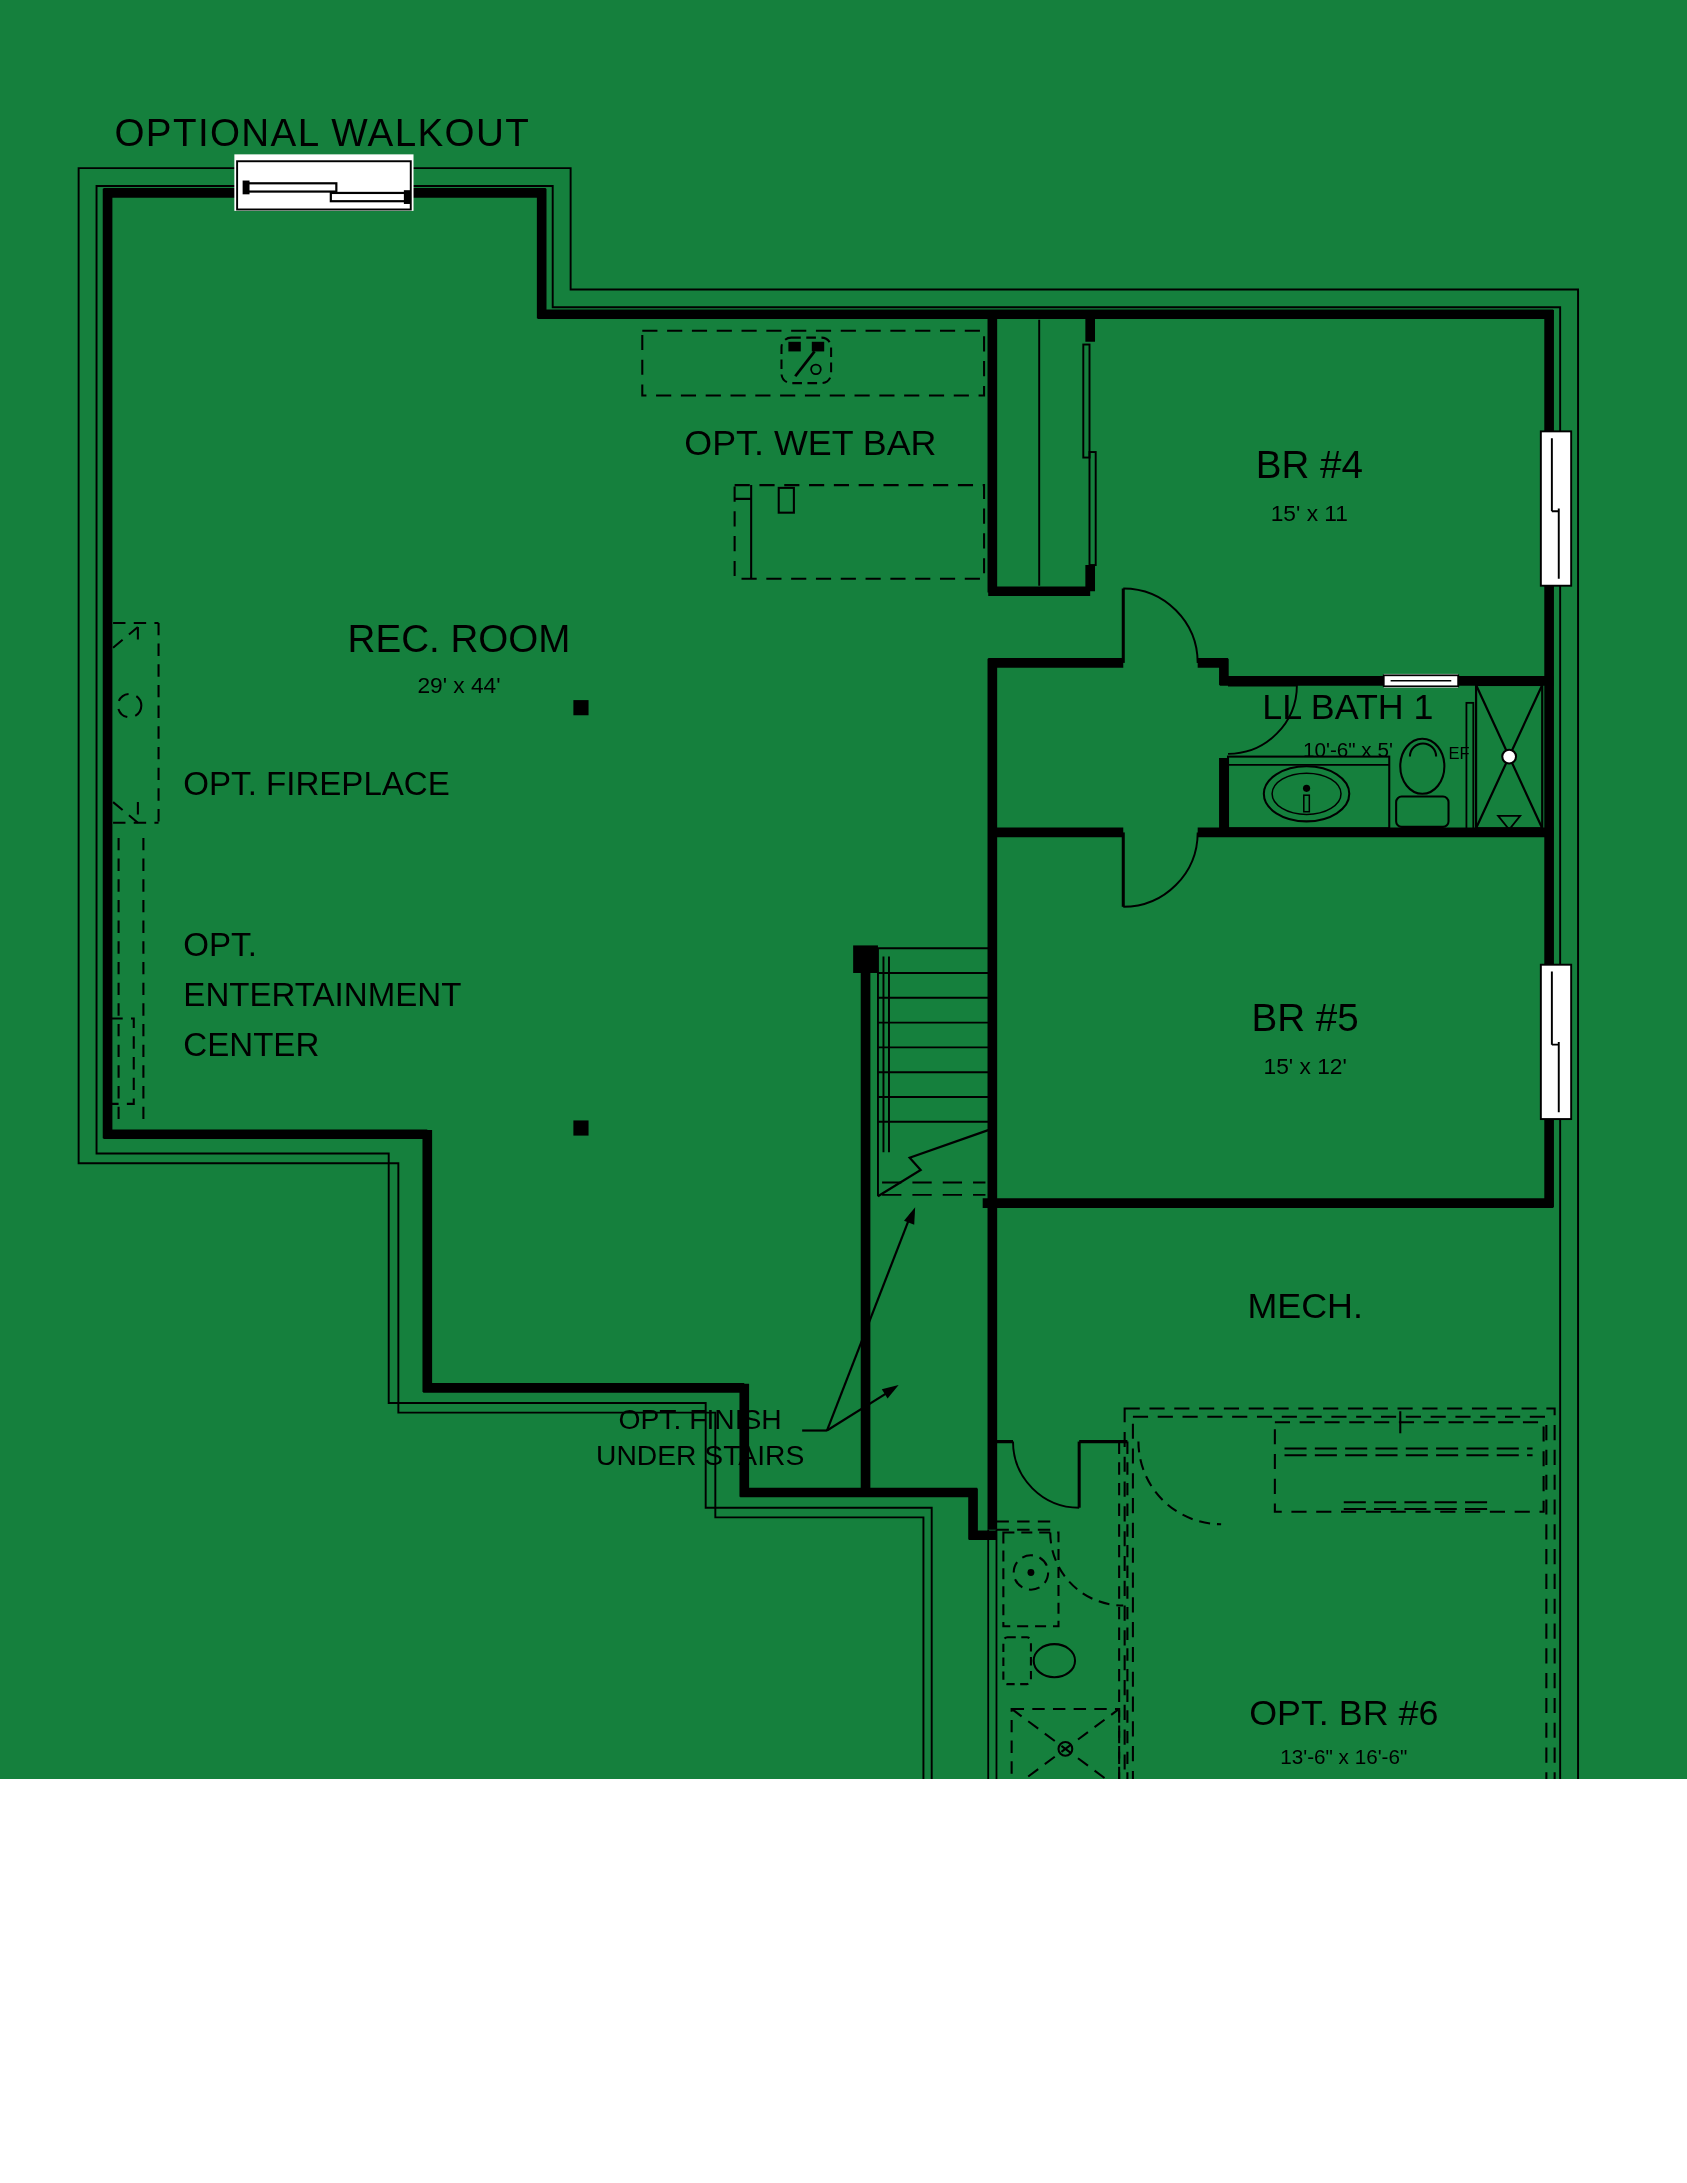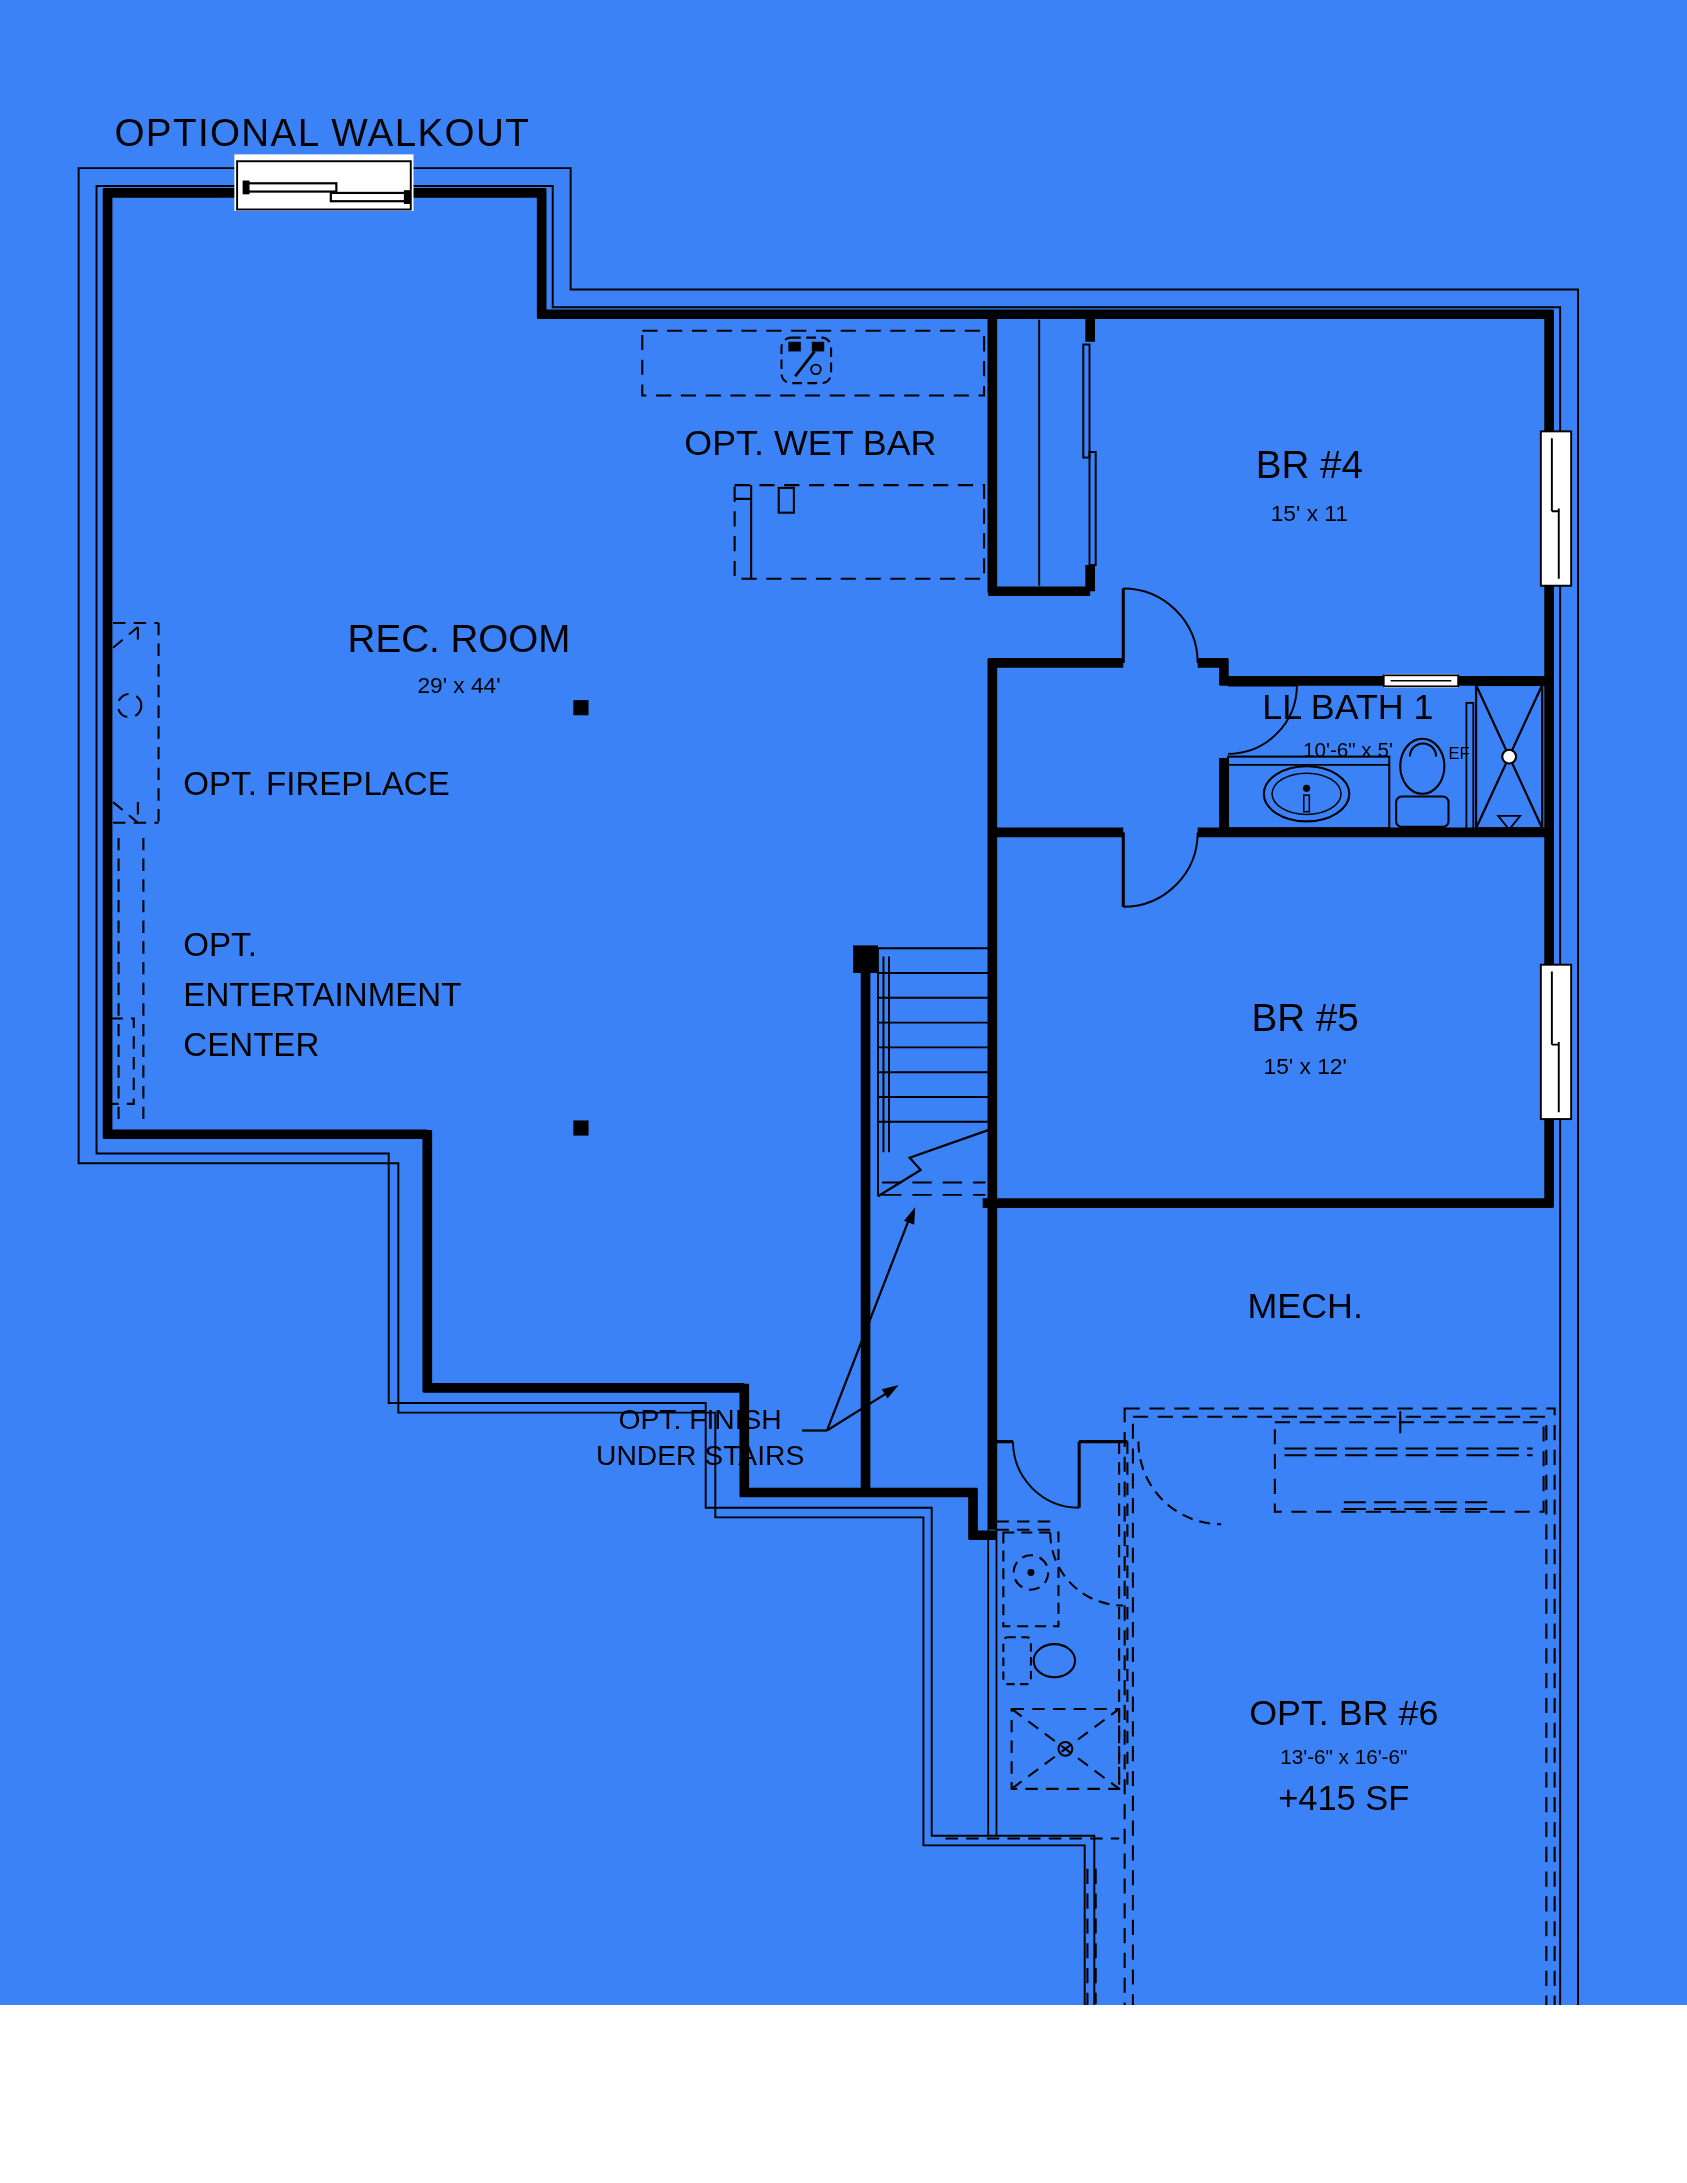--- a/index.html
+++ b/index.html
@@ -1,16 +1,16 @@
 <!DOCTYPE html>
 <html style="font-size:10.6px"><head>
 <meta charset="utf-8">
 <style>
   html,body{margin:0;padding:0;background:#ffffff;}
-  .page{width:1687px;height:2005px;background:#3b82f6;overflow:hidden;}
+  .page{width:1687px;height:1779px;background:#15803d;overflow:hidden;}
   svg{display:block;}
   text{font-family:"Liberation Sans","DejaVu Sans",sans-serif;fill:#000;}
   .lbl-xl{font-size:28px;}
   .lbl-lg{font-size:26px;}
   .lbl-md{font-size:24px;}
   .lbl-sm{font-size:20.5px;}
   .dim{font-size:16.5px;}
   .dim-sm{font-size:15px;}
   .tiny{font-size:12px;}
   .sf{font-size:25px;}

